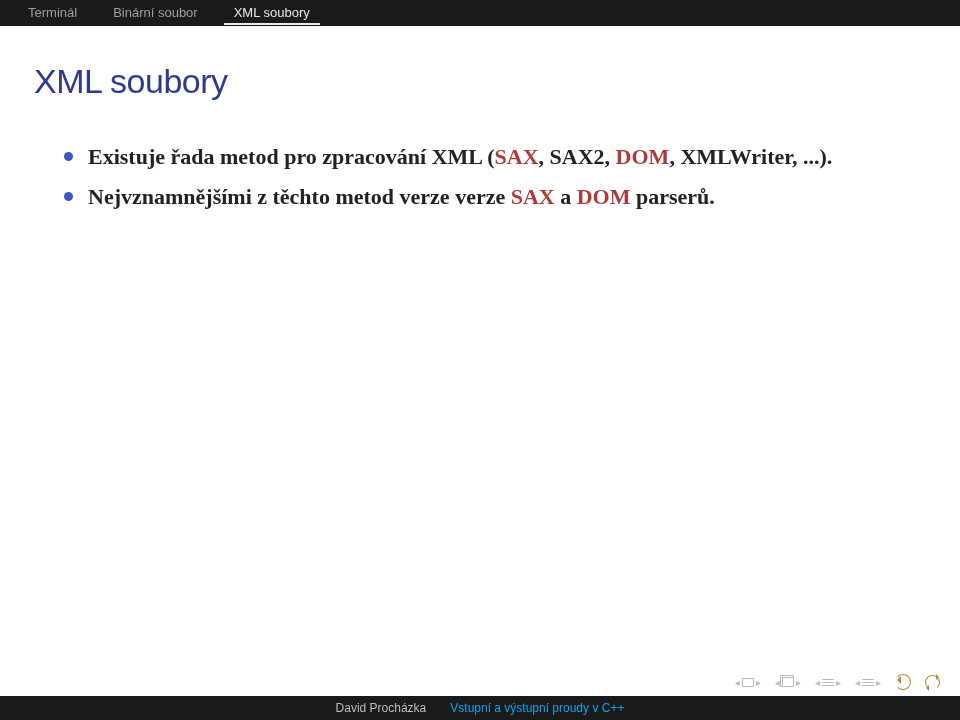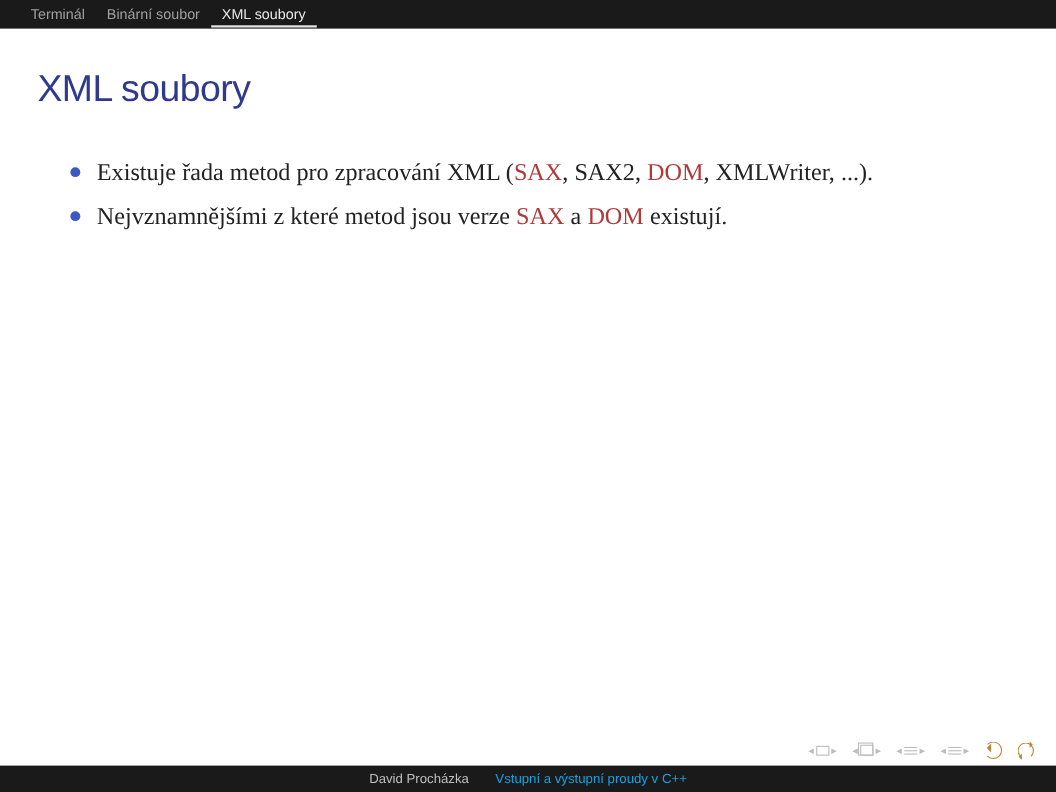--- a/index.html
+++ b/index.html
@@ -12,21 +12,21 @@
     overflow: hidden;
   }
 
   
   .tabbar {
     background: #1a1a1a;
     height: 26px;
     display: flex;
     align-items: center;
     padding-left: 18px;
-    gap: 0;
+    gap: 16px;
     font-family: Arial, Helvetica, sans-serif;
     font-size: 13px;
   }
   .tab {
     color: #9fa0a0;
     padding: 0 10px;
     height: 26px;
     line-height: 26px;
     cursor: pointer;
   }
@@ -49,20 +49,21 @@
     margin-bottom: 40px;
     letter-spacing: -0.5px;
   }
 
   ul.bullets {
     list-style: none;
     padding-left: 54px;
     font-size: 22px;
     line-height: 1.45;
     color: #222;
+    font-weight: bold;
   }
   ul.bullets li {
     position: relative;
     margin-bottom: 8px;
   }
   ul.bullets li::before {
     content: "";
     position: absolute;
     left: -24px;
     top: 11px;
@@ -154,21 +155,21 @@
 <div class="slide">
   <h1 class="title">XML soubory</h1>
 
   <ul class="bullets">
 
     <li>
       <span>Existuje řada metod pro zpracování XML (</span><span class="sax">SAX</span><span>, SAX2, </span><span class="dom">DOM</span><span>, XMLWriter, ...).</span>
     </li>
 
     <li>
-      <span>Nejvznamnějšími z které metod jsou verze </span><span class="sax">SAX</span><span> a </span><span class="dom">DOM</span><span> existují.</span>
+      <span>Nejvznamnějšími z těchto metod verze verze </span><span class="sax">SAX</span><span> a </span><span class="dom">DOM</span><span> parserů.</span>
     </li>
 
 
 
   </ul>
 </div>
 
 <div class="navicons">
   <span class="navpair">
     <span class="caret">◂</span>

